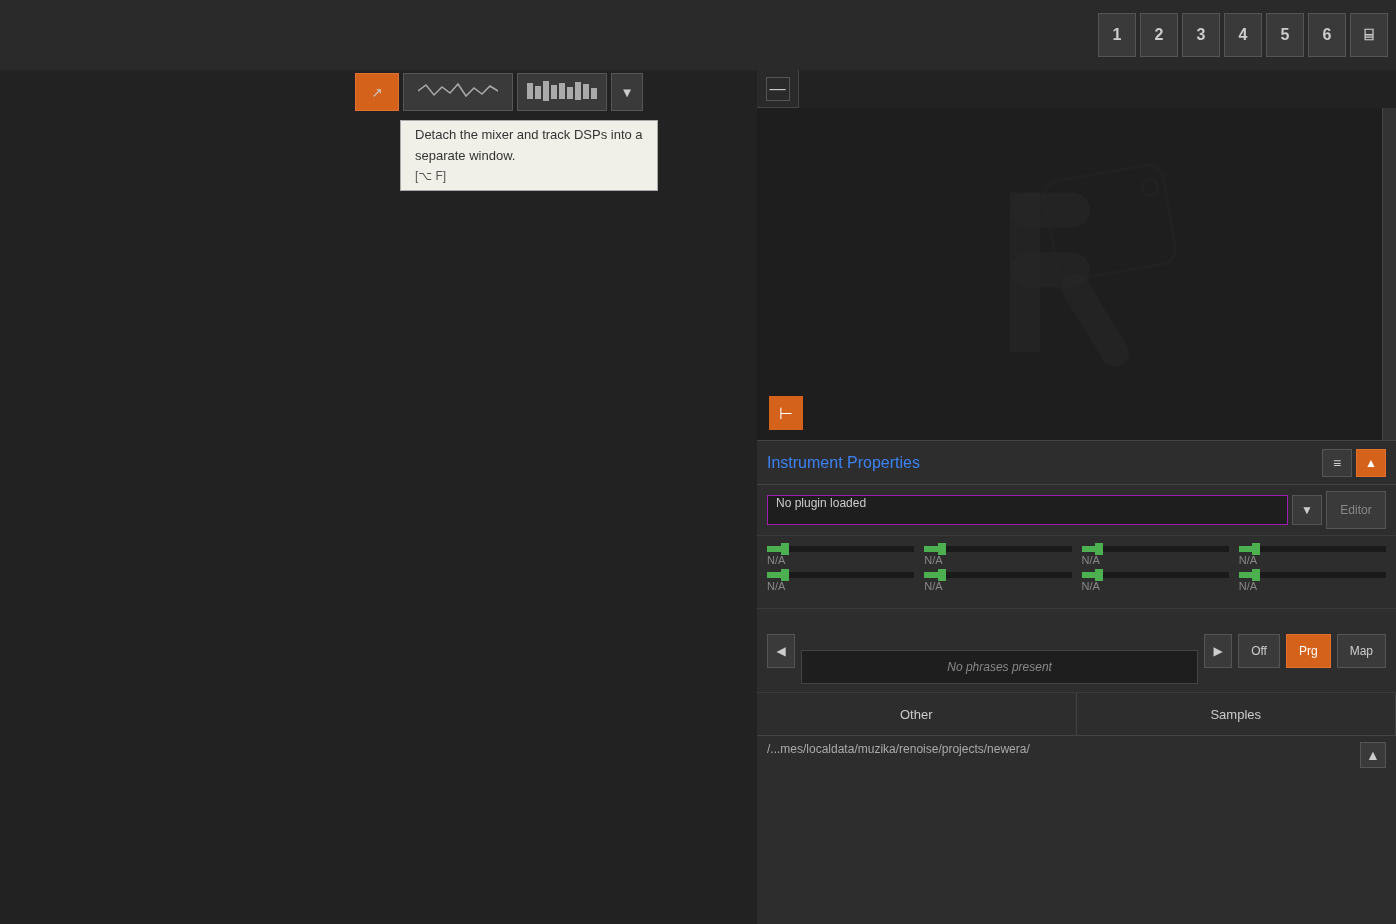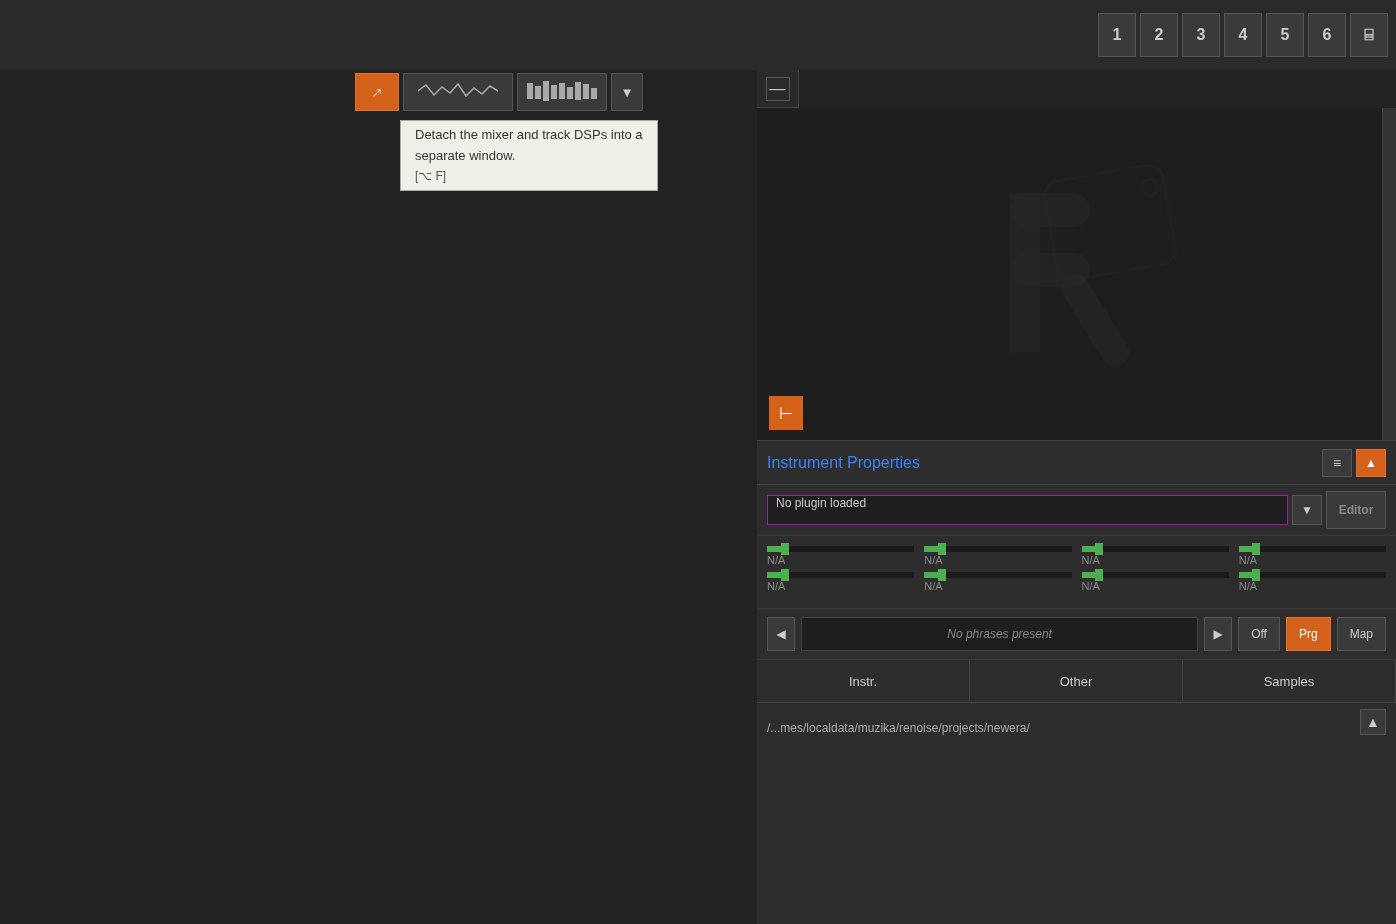--- a/index.html
+++ b/index.html
@@ -269,21 +269,20 @@
     }
 
     .editor-btn {
       width: 60px;
       height: 38px;
       background: #3a3a3a;
       border: 1px solid #555;
       color: #888;
       cursor: pointer;
       font-size: 12px;
-      font-weight: bold;
     }
 
     
     .sliders-section {
       padding: 10px;
       border-bottom: 1px solid #3a3a3a;
     }
 
     .slider-row {
       display: flex;
@@ -355,20 +354,21 @@
       flex: 1;
       height: 34px;
       background: #1e1e1e;
       border: 1px solid #444;
       display: flex;
       align-items: center;
       justify-content: center;
       color: #888;
       font-size: 12px;
       font-style: italic;
+      margin-top: 33px;
     }
 
     .phrase-mode-btn {
       height: 34px;
       padding: 0 12px;
       background: #3a3a3a;
       border: 1px solid #555;
       color: #ccc;
       cursor: pointer;
       font-size: 12px;
@@ -398,21 +398,21 @@
     }
 
     .bottom-tab.active {
       background: #d4621a;
       color: white;
     }
 
     
     .filepath-bar {
       display: flex;
-      align-items: flex-end;
+      align-items: flex-start;
       padding: 6px 10px;
       gap: 10px;
       height: 38px;
     }
 
     .filepath-text {
       flex: 1;
       color: #aaa;
       font-size: 12px;
     }
@@ -616,21 +616,20 @@
       <div class="phrase-display">No phrases present</div>
       <button class="phrase-nav-btn">
         <span>▶</span>
       </button>
       <button class="phrase-mode-btn">Off</button>
       <button class="phrase-mode-btn active">Prg</button>
       <button class="phrase-mode-btn">Map</button>
     </div>
 
     <div class="bottom-tabs">
-      <button class="bottom-tab">Instr.</button>
       <button class="bottom-tab">Other</button>
       <button class="bottom-tab">Samples</button>
     </div>
 
     <div class="filepath-bar">
       <span class="filepath-text">/...mes/localdata/muzika/renoise/projects/newera/</span>
       <button class="filepath-btn">
         <span>▲</span>
       </button>
     </div>

